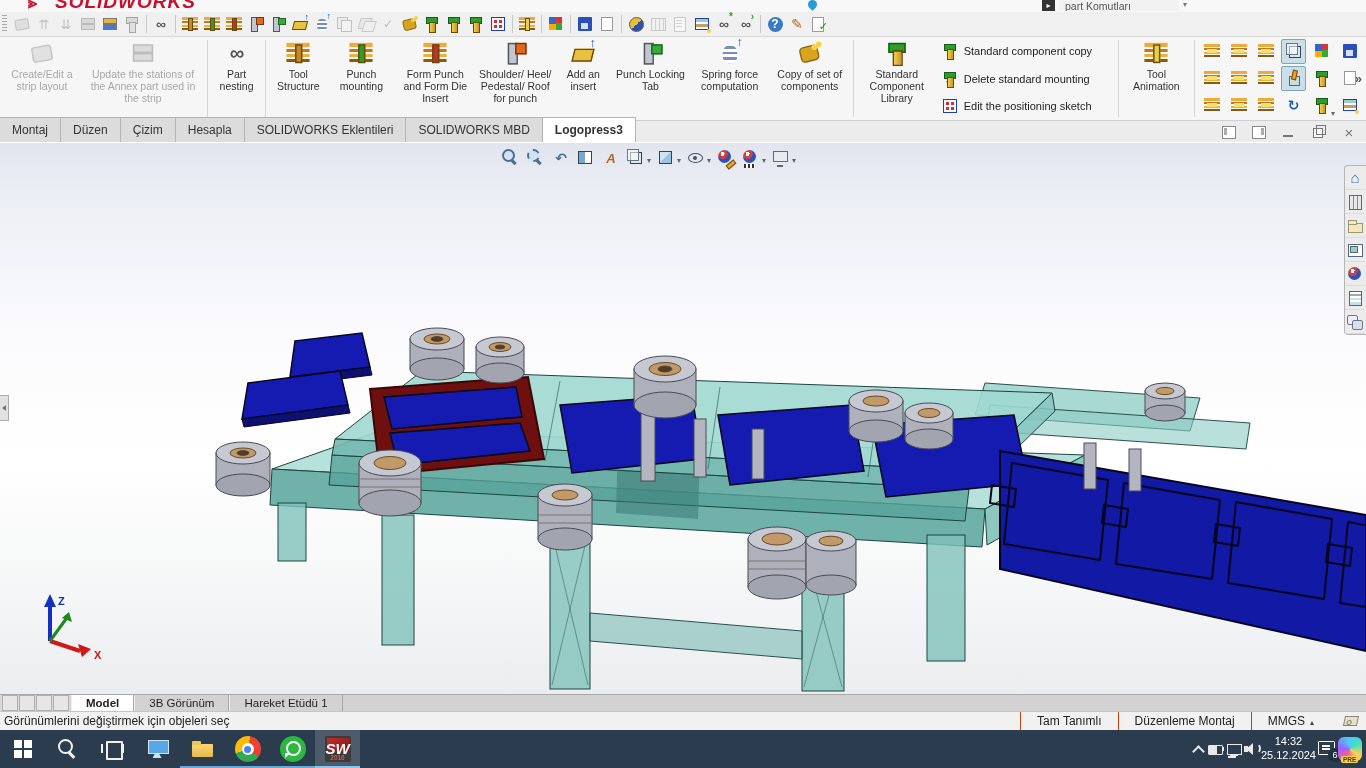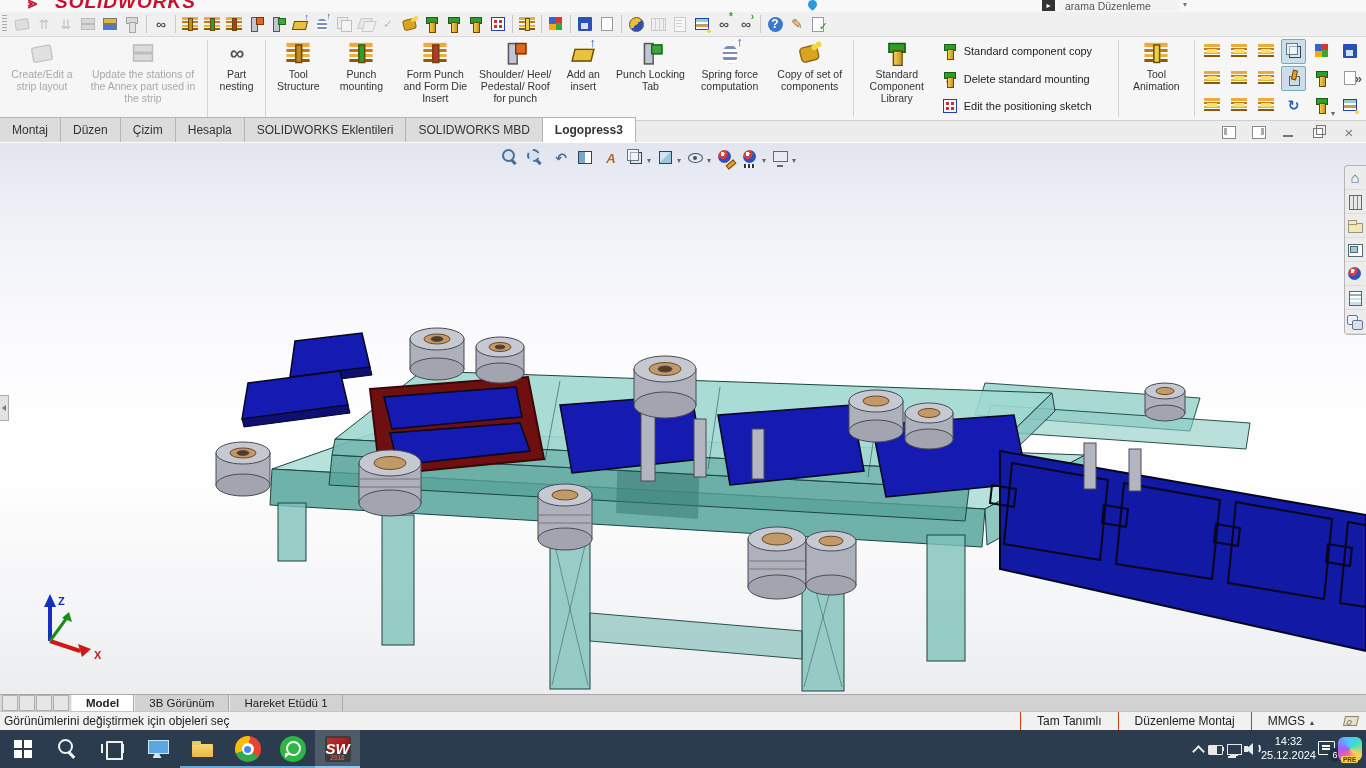--- a/index.html
+++ b/index.html
@@ -250,21 +250,21 @@
       <span class="menu-item"></span>
       <span class="menu-item"></span>
       <span class="menu-item"></span>
       <span class="menu-item"></span>
       <span class="menu-item"></span>
       <span class="menu-item"></span>
     </div>
   <span class="pin-icon"></span>
   <div id="search-area">
     <span class="search-go">▸</span>
-    <span class="search-text">arama Düzenleme</span>
+    <span class="search-text">part Komutları</span>
     <span class="search-dd">▾</span>
   </div>
 </div>
 
 <div id="quickbar">
   <span class="qhandle"></span>
   <div style="display:flex;align-items:center;">
 
   <span class="qbtn disabled">
         <span class="ic ic-strip"></span>

